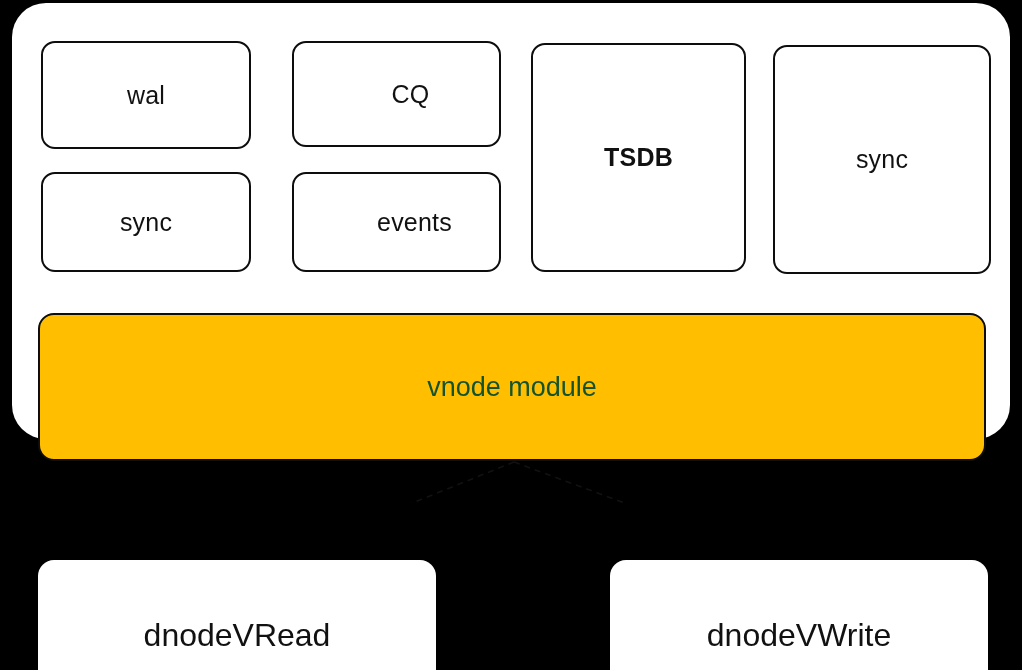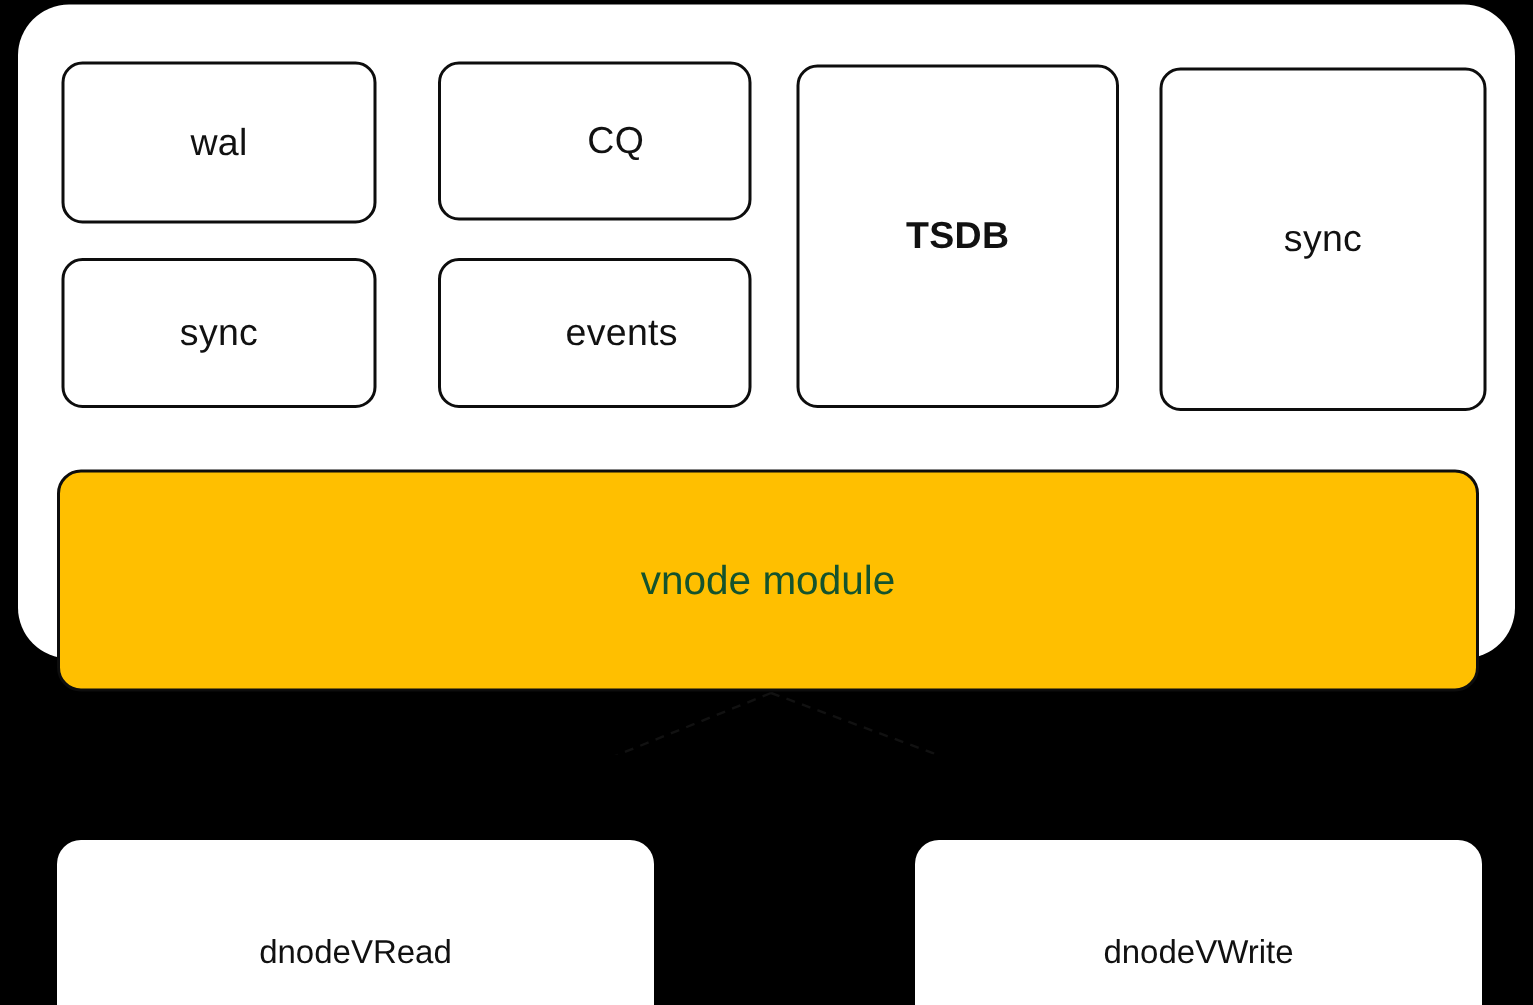--- a/index.html
+++ b/index.html
@@ -91,21 +91,21 @@
     position: absolute;
     background: #ffffff;
     border: 3px dashed #ffffff;
     border-radius: 16px;
     box-sizing: border-box;
     display: flex;
     align-items: center;
     justify-content: center;
   }
   .dnode-label {
-    font-size: 22px;
+    font-size: 32px;
     color: #111111;
     white-space: nowrap;
   }
   .box-dnode-read  { left: 38px;  top: 560px; width: 398px; height: 150px; }
   .box-dnode-write { left: 610px; top: 560px; width: 378px; height: 150px; }
 </style>
 </head>
 <body>
 
 <div id="stage">

